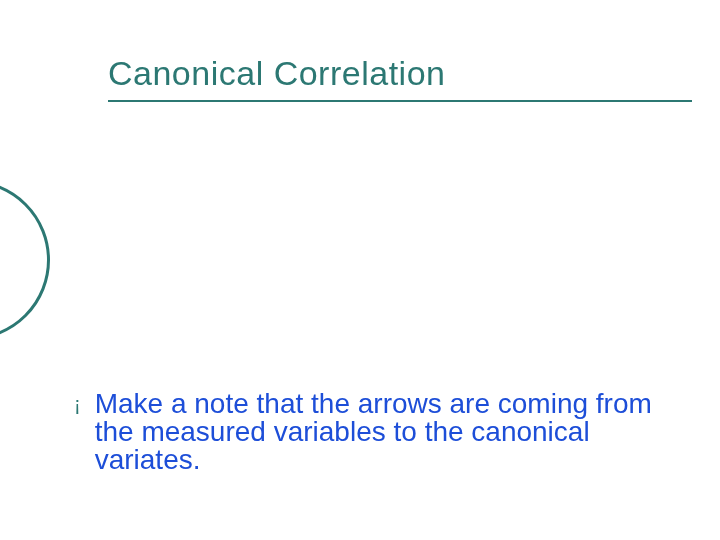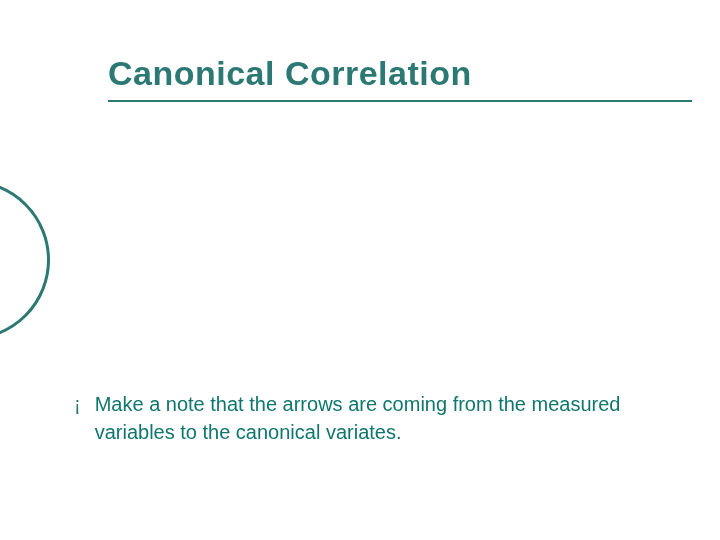--- a/index.html
+++ b/index.html
@@ -20,21 +20,21 @@
   }
   .title-wrap {
     position: absolute;
     left: 108px;
     right: 40px;
     top: 54px;
   }
   .title {
     font-size: 34px;
     color: #2c7873;
-    font-weight: 700;
+    font-weight: 400;
     letter-spacing: 0.5px;
     padding-bottom: 8px;
   }
   .title-rule {
     position: absolute;
     left: 108px;
     right: 28px;
     top: 100px;
     height: 0;
     border-top: 2px solid #2c7873;
@@ -60,22 +60,22 @@
     align-items: flex-start;
     gap: 14px;
   }
   .bullet-mark {
     color: #2c7873;
     font-size: 20px;
     line-height: 28px;
     flex: 0 0 auto;
   }
   .bullet-text {
-    color: #0f766e;
-    font-size: 20px;
+    color: #1d4ed8;
+    font-size: 28px;
     line-height: 28px;
   }
 </style>
 </head>
 <body>
 
 <div class="slide">
 
   <div class="title-wrap">
     <div class="title">Canonical Correlation</div>

